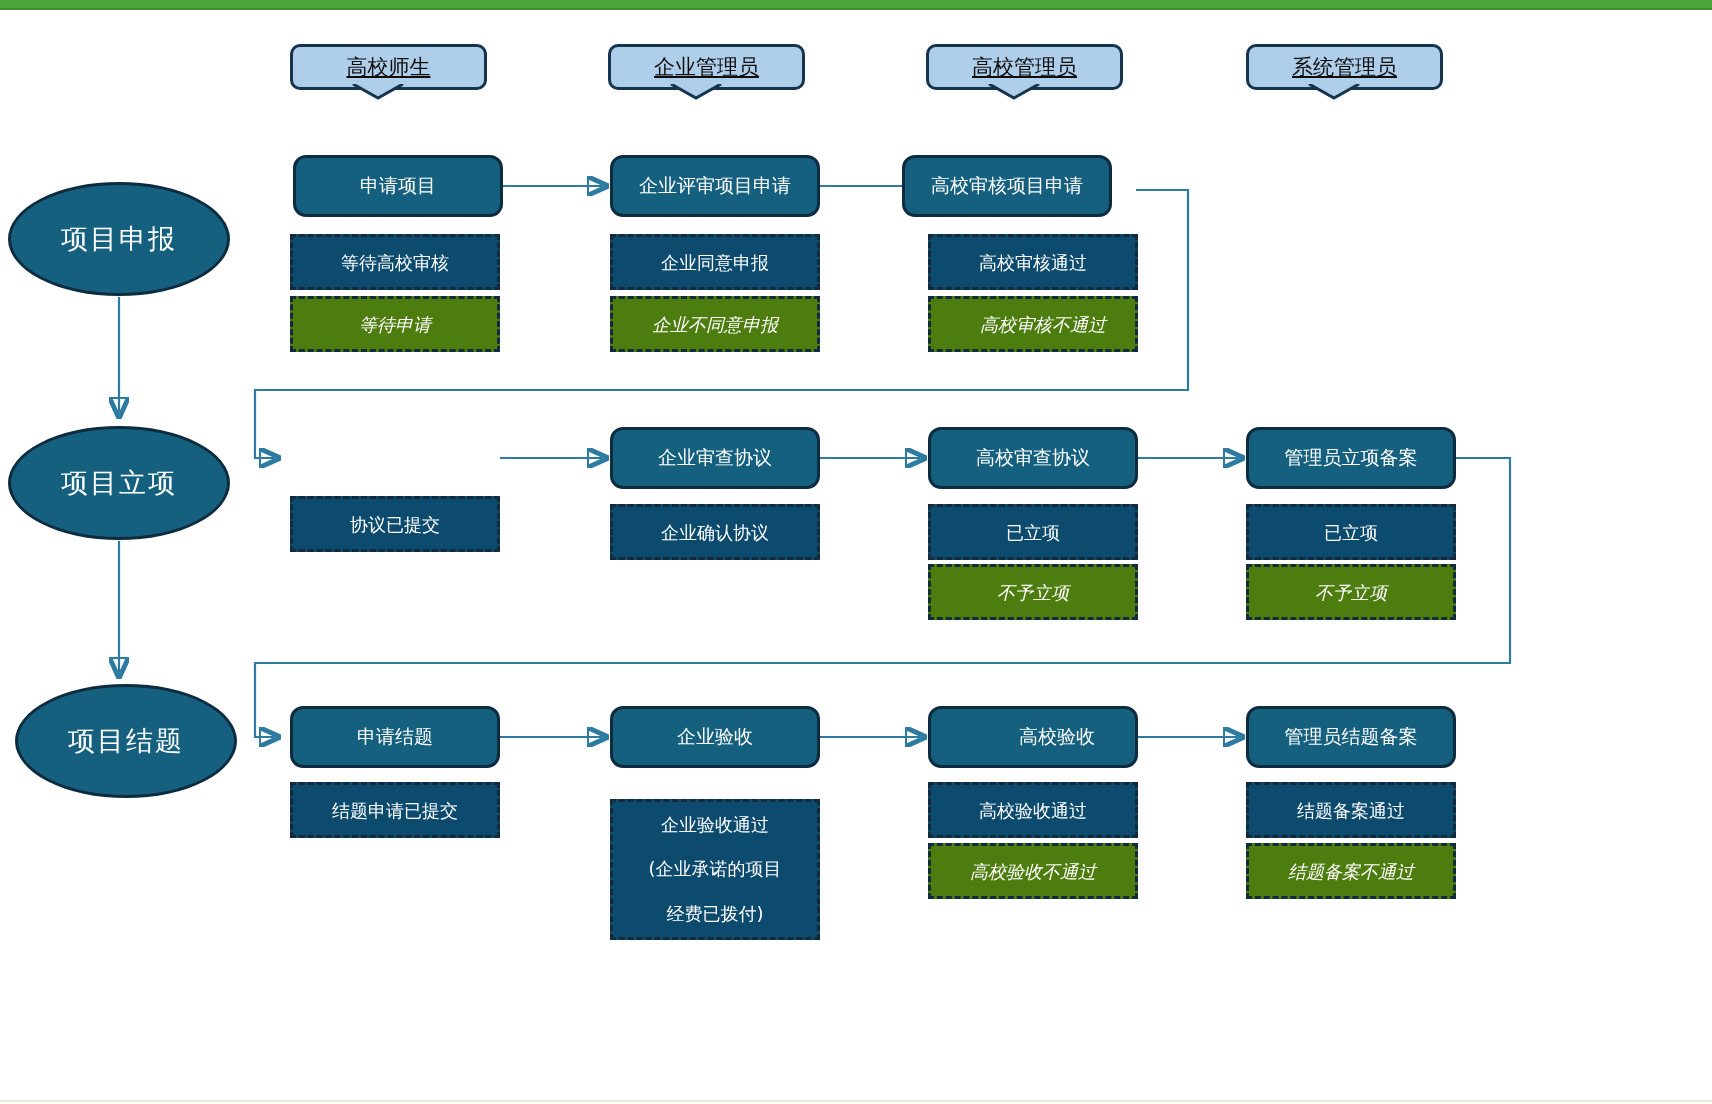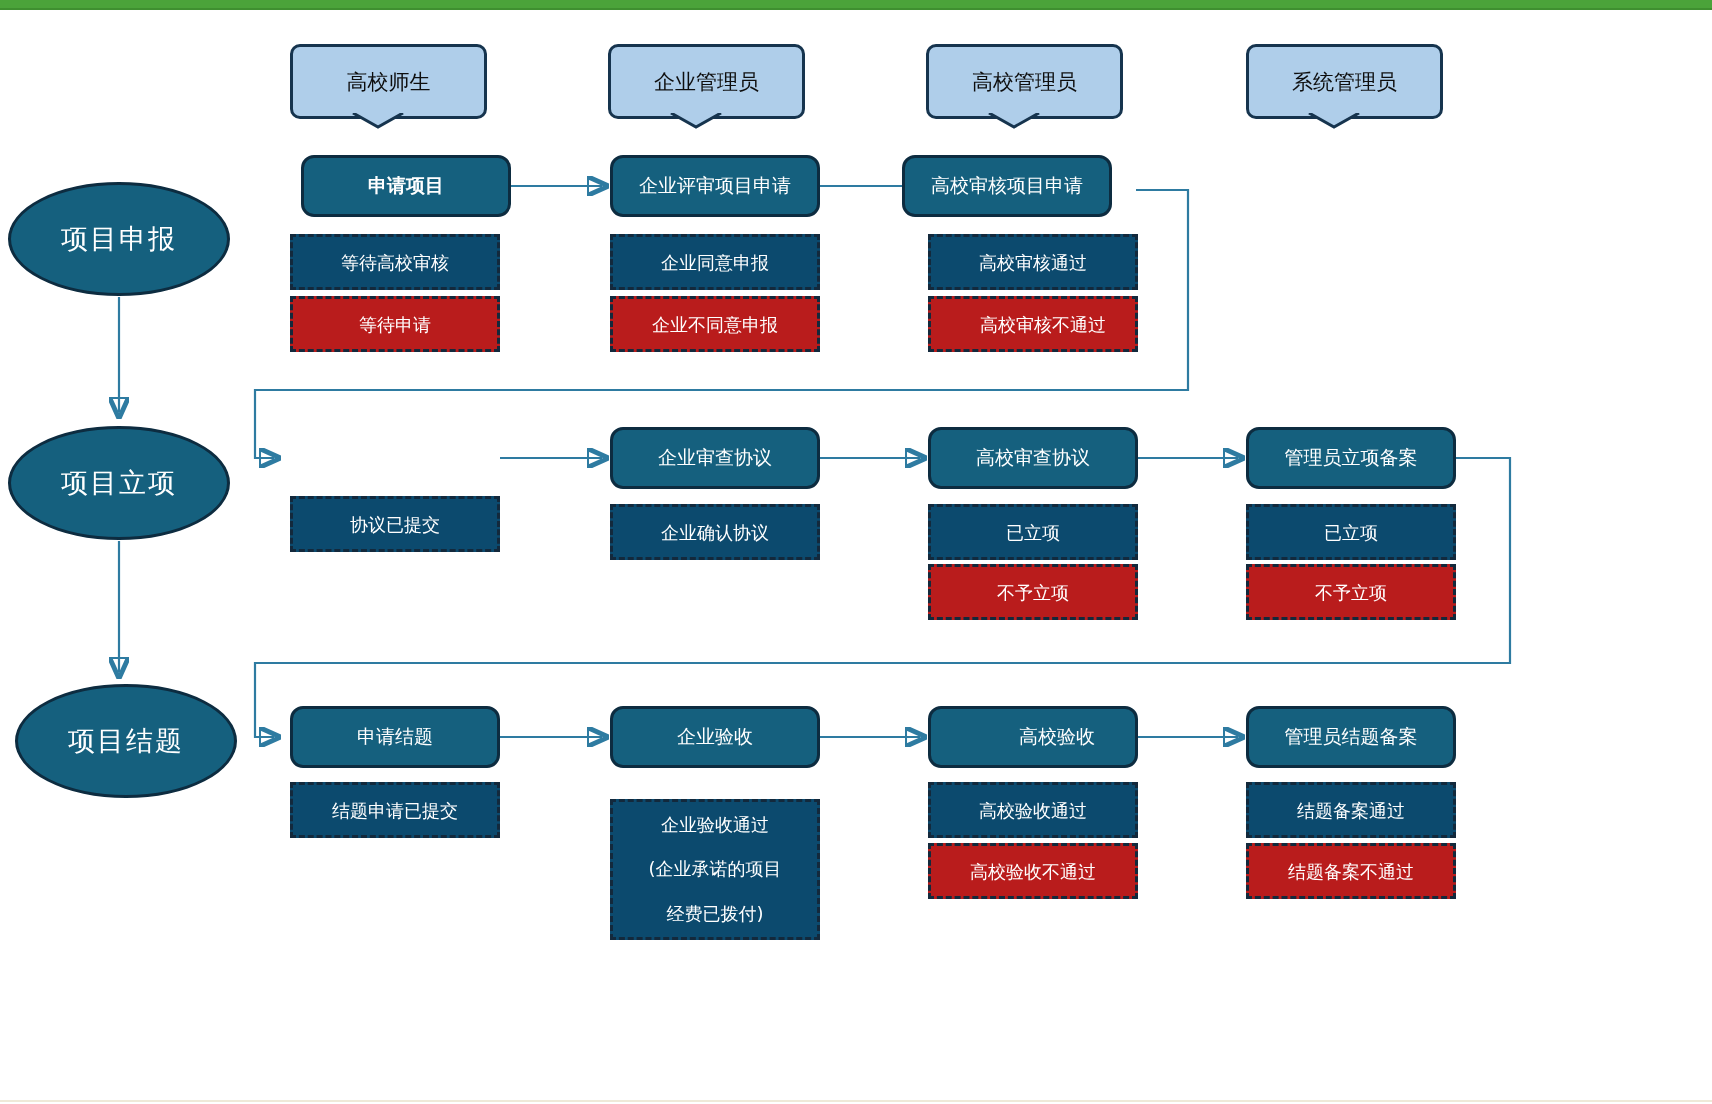--- a/index.html
+++ b/index.html
@@ -6,24 +6,24 @@
   .stage{
     position:relative;width:1712px;height:1104px;background:#ffffff;overflow:hidden;
     font-family:"DejaVu Sans","Liberation Sans",sans-serif;
   }
   .top-bar{position:absolute;left:0;top:0;width:100%;height:8px;background:#4BA33A;border-bottom:2px solid #3F8F30;}
   .bottom-line{position:absolute;left:0;top:1100px;width:100%;height:2px;background:#EFE9D8;}
   .connectors{position:absolute;left:0;top:0;width:1712px;height:1104px;}
   .connectors path{stroke:#2E7BA1;stroke-width:2.2;fill:none;}
 
   .col-header{
-    position:absolute;top:44px;height:75px;width:197px;box-sizing:border-box;
+    position:absolute;top:44px;height:46px;width:197px;box-sizing:border-box;
     background:#AFCEEA;border:3px solid #16344E;border-radius:10px;
     display:flex;align-items:center;justify-content:center;
-    font-size:21px;color:#0e0e0e;
+    font-size:21px;color:#0e0e0e;text-decoration:underline;
   }
   .col-header .tail{position:absolute;left:30%;top:100%;margin-top:-3px;}
 
   .phase{
     position:absolute;width:222px;height:114px;box-sizing:border-box;
     background:#15607E;border:3px solid #0D2C40;border-radius:50%;
     display:flex;align-items:center;justify-content:center;
     color:#ffffff;font-size:27px;letter-spacing:2px;
   }
   .process{
@@ -32,21 +32,21 @@
     display:flex;align-items:center;justify-content:center;
     color:#ffffff;font-size:19px;
   }
   .status{
     position:absolute;width:210px;height:56px;box-sizing:border-box;
     border:3px dashed #13293C;
     display:flex;align-items:center;justify-content:center;
     color:#ffffff;font-size:18px;text-align:center;white-space:pre-line;line-height:1.5;
   }
   .status.green{background:#0c4a6e;}
-  .status.magenta{background:#b91c1c;}
+  .status.magenta{background:#4d7c0f;font-style:italic;}
   .status.tall{height:141px;line-height:2.45;margin-top:24px;}
 </style>
 </head>
 <body>
 
 <div class="stage">
 
   <div class="top-bar"></div>
 
   <svg class="connectors" viewBox="0 0 1712 1104">
@@ -97,21 +97,21 @@
   <div class="phase" style="left:8px;top:182px;">
     <span>项目申报</span>
   </div>
   <div class="phase" style="left:8px;top:426px;">
     <span>项目立项</span>
   </div>
   <div class="phase" style="left:15px;top:684px;">
     <span>项目结题</span>
   </div>
 
-  <div class="process" style="left:301px;top:155px;font-weight:bold;">
+  <div class="process" style="left:293px;top:155px;">
     <span>申请项目</span>
   </div>
   <div class="status green" style="left:290px;top:234px;">等待高校审核</div>
   <div class="status magenta" style="left:290px;top:296px;">等待申请</div>
 
   <div class="process" style="left:610px;top:155px;">
     <span>企业评审项目申请</span>
   </div>
   <div class="status green" style="left:610px;top:234px;">企业同意申报</div>
   <div class="status magenta" style="left:610px;top:296px;">企业不同意申报</div>

